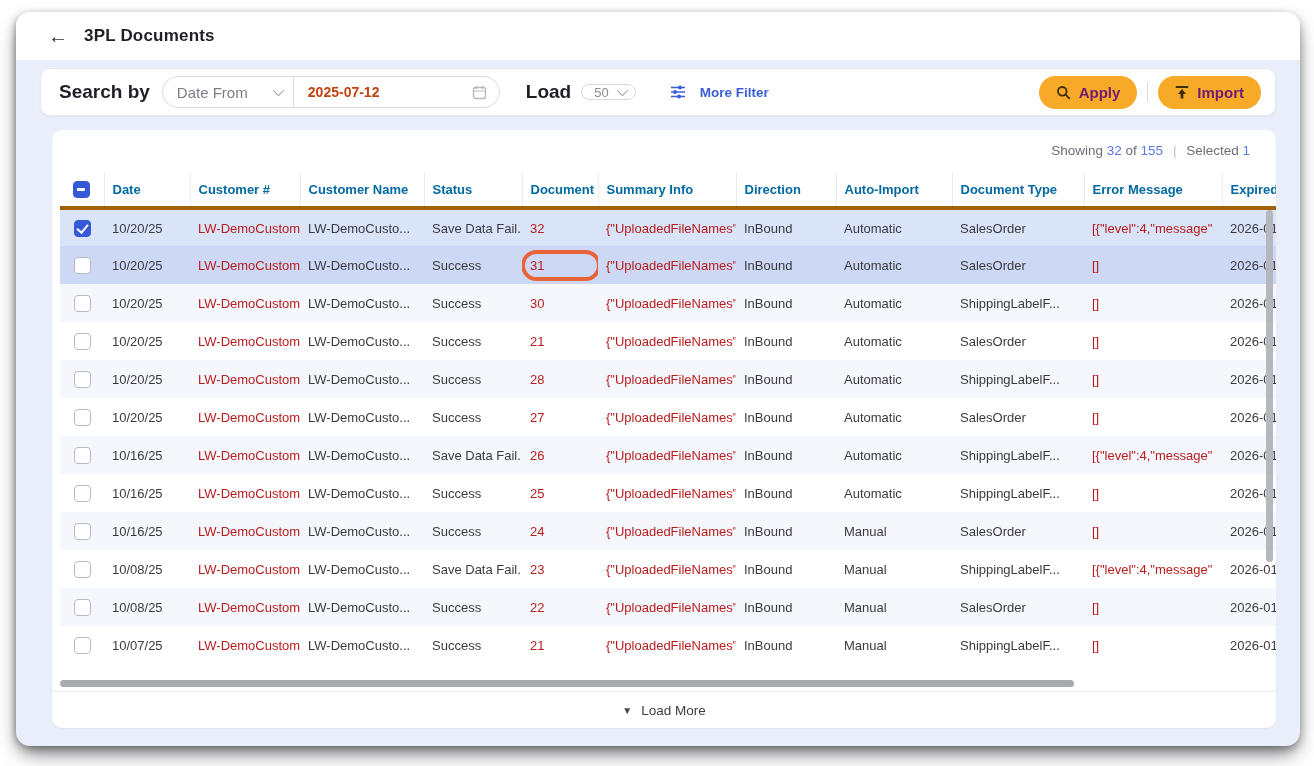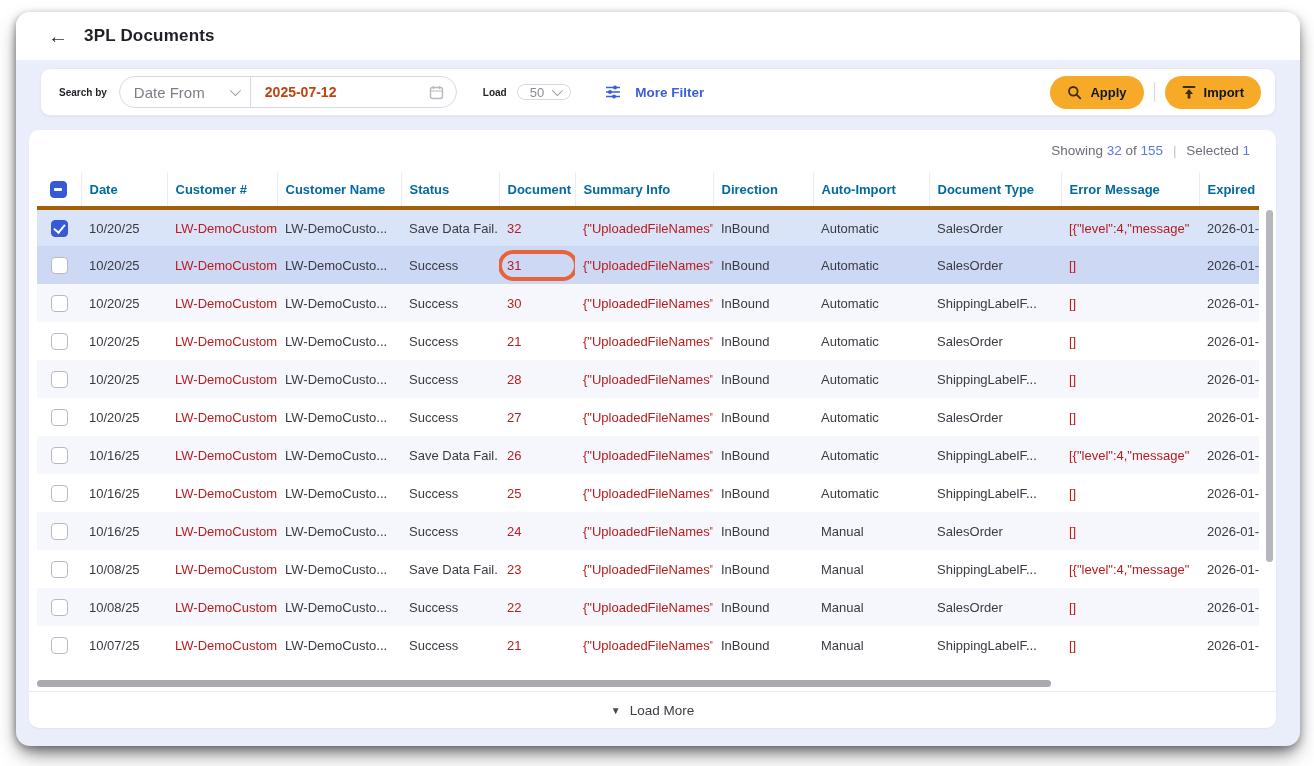--- a/index.html
+++ b/index.html
@@ -16,39 +16,39 @@
   .titlebar { height:48px; background:#ffffff; display:flex; align-items:center; padding-left:32px; gap:16px; }
   .back-arrow { font-size:20px; color:#2c2c33; cursor:pointer; line-height:1; }
   .page-title { font-size:17px; font-weight:bold; color:#1f1f26; letter-spacing:.2px; }
 
   
   .filterbar {
     margin:8px 24px 0 24px; height:48px; background:#ffffff; border:1px solid #e7e7ef;
     border-radius:10px; display:flex; align-items:center; padding:0 14px 0 18px;
     box-shadow:0 1px 2px rgba(30,30,60,.05);
   }
-  .lbl { font-size:10px; font-weight:bold; color:#1f1f26; white-space:nowrap; }
+  .lbl { font-size:19px; font-weight:bold; color:#1f1f26; white-space:nowrap; }
   .pill-group { display:flex; align-items:center; height:32px; border:1px solid #d9d9e3; border-radius:17px; margin-left:12px; background:#fff; }
   .pg-select { display:flex; align-items:center; justify-content:space-between; width:130px; padding:0 12px 0 14px; cursor:pointer; }
   .pg-select .val { font-size:15px; color:#7d7d86; }
   .pg-divider { width:1px; height:32px; background:#d9d9e3; }
   .pg-date { display:flex; align-items:center; justify-content:space-between; width:205px; padding:0 12px 0 14px; cursor:text; }
   .pg-date .val { font-size:14px; color:#c2410c;font-weight:bold; }
   .chev { width:8px; height:8px; border-right:1.5px solid #9a9aa4; border-bottom:1.5px solid #9a9aa4; transform:rotate(45deg) translateY(-2px); }
   .load-wrap { display:flex; align-items:center; margin-left:26px; gap:10px; }
   .load-pill { display:flex; align-items:center; gap:8px; height:16px; padding:0 10px 0 12px; border:1px solid #d9d9e3; border-radius:16px; cursor:pointer; }
   .load-pill .val { font-size:13px; color:#8b8b94; }
   .more-filter { display:flex; align-items:center; gap:14px; margin-left:34px; color:#3c5ed9; font-size:13.5px; font-weight:bold; cursor:pointer; }
   .spacer { flex:1; }
-  .btn { display:flex; align-items:center; gap:8px; height:33px; padding:0 17px; background:#f7a928; border-radius:17px; cursor:pointer; font-size:13px; font-weight:bold; color:#0f172a; }
+  .btn { display:flex; align-items:center; gap:8px; height:33px; padding:0 17px; background:#f7a928; border-radius:17px; cursor:pointer; font-size:15px; font-weight:bold; color:#701a75; }
   .btn-sep { width:1px; height:20px; background:#d8d8e0; margin:0 10px; }
 
   
   .tablepanel {
-    position:relative; margin:14px 24px 0 13px; height:598px; background:#ffffff;
+    position:relative; margin:14px 24px 0 36px; height:598px; background:#ffffff;
     border-radius:10px; box-shadow:0 1px 2px rgba(30,30,60,.05); overflow:hidden;
   }
   .summaryline { position:absolute; top:13px; right:26px; font-size:13.5px; color:#6d6d78; }
   .summaryline .num { color:#5b79e3; }
   .summaryline .sep { color:#c2c2cc; margin:0 6px; }
 
   .tablewrap { position:absolute; left:8px; top:42px; width:1222px; overflow:hidden; }
   table { border-collapse:collapse; table-layout:fixed; width:1252px; }
   th { height:36px; text-align:left; font-size:13px; font-weight:bold; color:#0369a1;
        border-right:1px solid #ececf2; border-bottom:4px solid #a16207; padding:0 8px; white-space:nowrap; overflow:hidden; background:#fff; }

